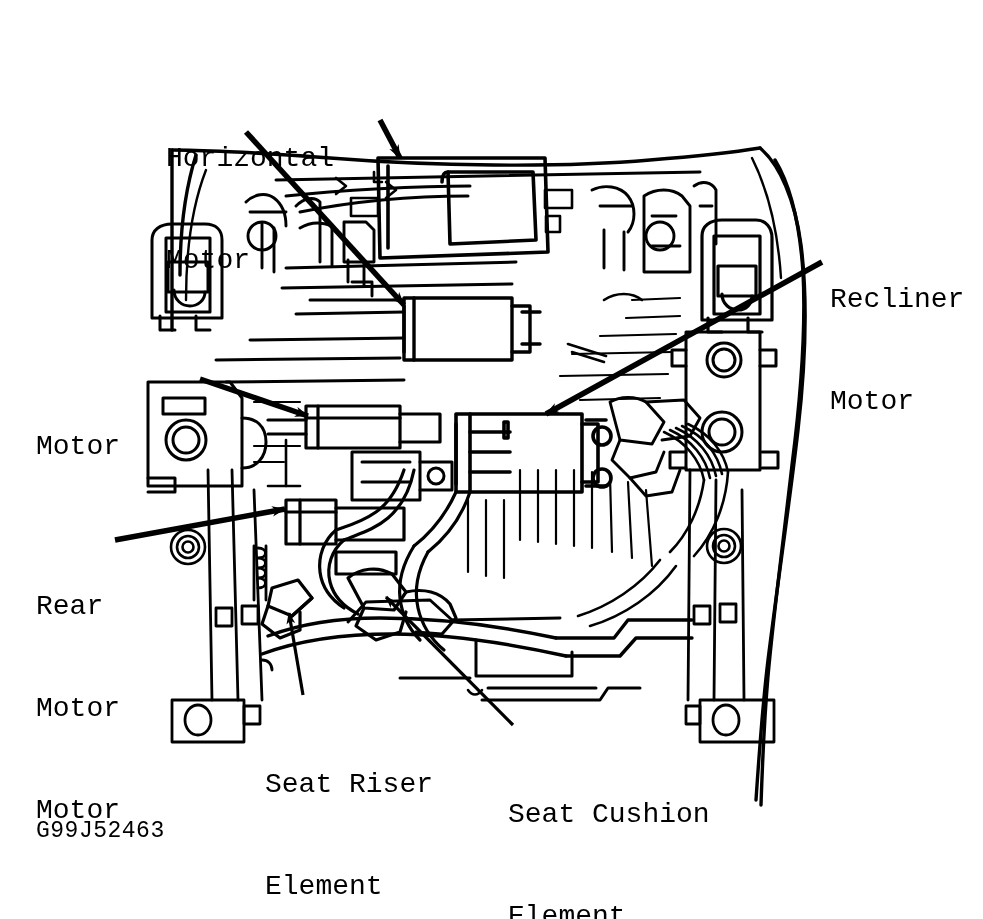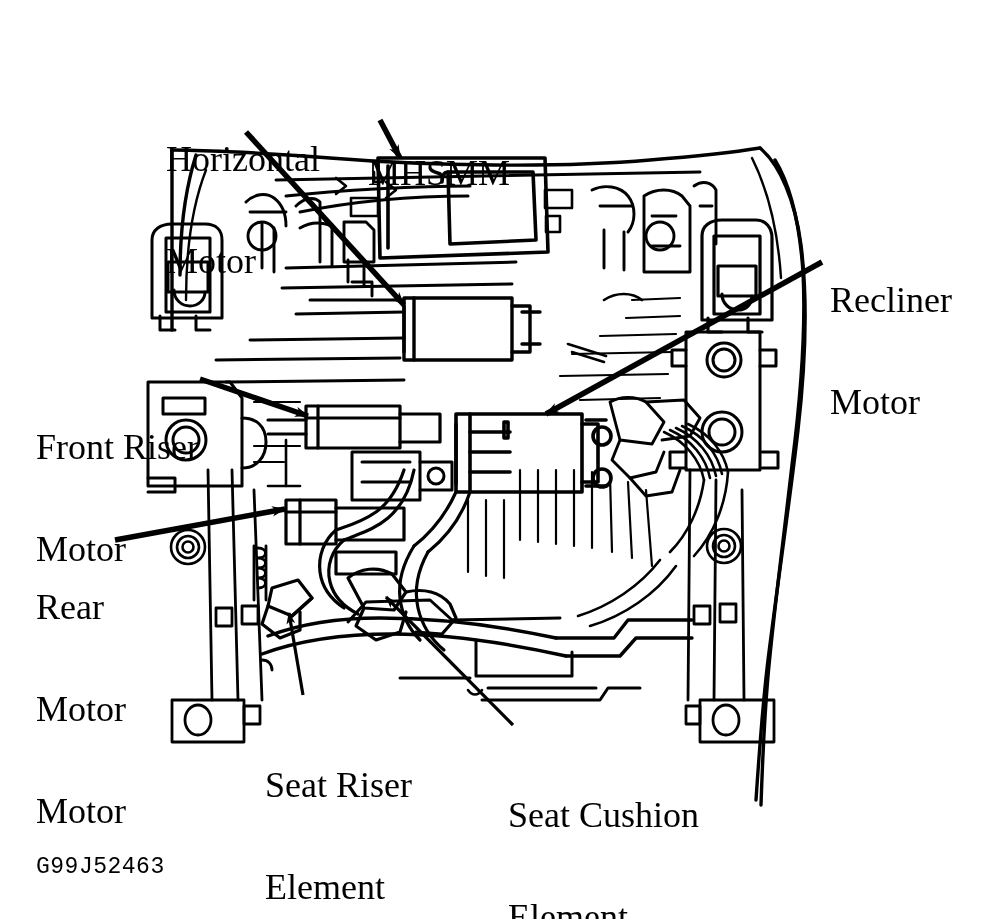--- a/index.html
+++ b/index.html
@@ -18,35 +18,34 @@
     background: #ffffff;
     overflow: hidden;
   }
   #figure svg {
     position: absolute;
     left: 0;
     top: 0;
   }
   .callout {
     position: absolute;
-    font-family: Liberation Serif, serif;
-    font-size: 36px;
+    font-family: Liberation Mono, monospace;
+    font-size: 28px;
     line-height: 34px;
     color: #000000;
     white-space: pre;
     letter-spacing: 0px;
   }
   .figcode {
     position: absolute;
     font-family: "Liberation Mono", monospace;
     font-size: 23px;
     letter-spacing: 0.5px;
     color: #000000;
     white-space: pre;
-    margin-top: 36px;
   }
 </style>
 </head>
 <body>
 
 <div id="figure">
 
   <svg width="983" height="919" viewBox="0 0 983 919" shape-rendering="geometricPrecision">
     <defs>
       <marker id="arrowFat" markerWidth="16" markerHeight="16" refX="13" refY="5.2" orient="auto" markerUnits="userSpaceOnUse">
@@ -369,31 +368,27 @@
       <line x1="303" y1="695" x2="289" y2="613" stroke-width="3.2" marker-end="url(#arrowThin)"></line>
       <line x1="513" y1="725" x2="386" y2="597" stroke-width="3.2" marker-end="url(#arrowThin)"></line>
     </g>
   </svg>
 
   <div class="callout" style="left:166px; top:74px;">
     <div>Horizontal</div>
     <div>Motor</div>
   </div>
 
-  <div class="callout" style="left:368px; top:88px;">
-    <div>MHSMM</div>
-  </div>
 
   <div class="callout" style="left:830px; top:215px;">
     <div>Recliner</div>
     <div>Motor</div>
   </div>
 
   <div class="callout" style="left:36px; top:362px;">
-    <div>Front Riser</div>
     <div>Motor</div>
   </div>
 
   <div class="callout" style="left:36px; top:522px;">
     <div>Rear</div>
     <div>Motor</div>
     <div>Motor</div>
   </div>
 
   <div class="callout" style="left:265px; top:700px;">

